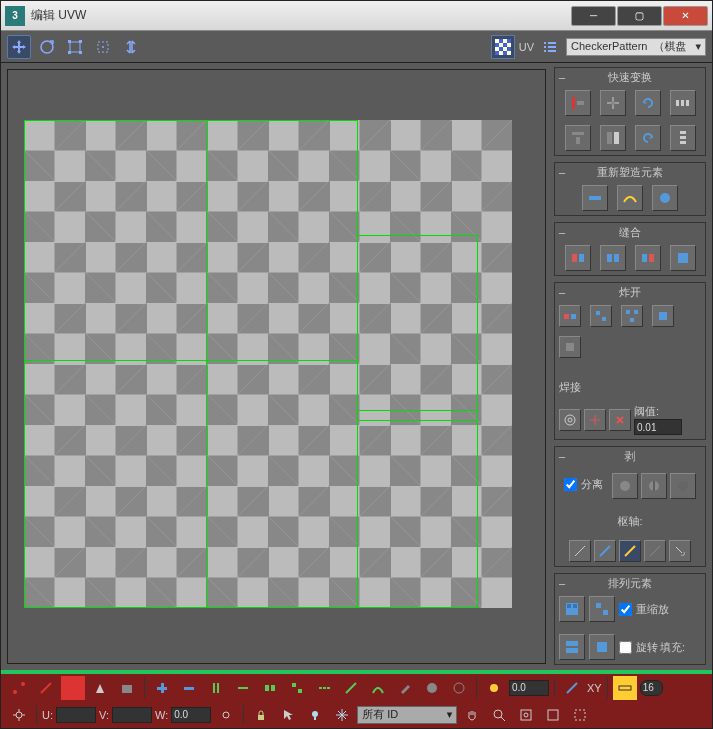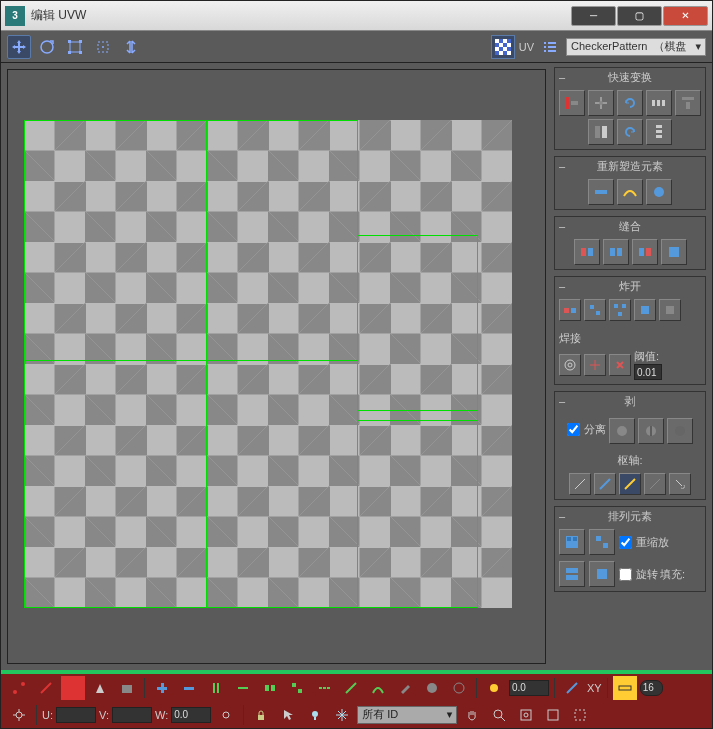--- a/index.html
+++ b/index.html
@@ -31,25 +31,25 @@
 linear-gradient(45deg,transparent 75%,#888 75%),
 linear-gradient(-45deg,transparent 75%,#888 75%);
 background-size:61px 61px;
 background-position:0 0,0 30.5px,30.5px -30.5px,-30.5px 0;
 background-color:#bbb;}
 .uvline{position:absolute;background:#00e000;}
 .sidepanel{width:160px;background:#5a5a5a;padding:4px 6px 4px 2px;overflow-y:auto;overflow-x:hidden;}
 .panel{background:#5a5a5a;margin-bottom:6px;border:1px solid #333;}
 .panel-hdr{height:18px;display:flex;align-items:center;justify-content:center;color:#ccc;font-size:11px;background:#5a5a5a;position:relative;}
 .panel-hdr .collapse{position:absolute;left:4px;color:#ccc;cursor:pointer;}
-.panel-body{padding:4px;display:flex;flex-wrap:wrap;gap:3px;align-items:center;justify-content:center;}
+.panel-body{padding:4px;display:flex;flex-wrap:wrap;gap:9px;align-items:center;justify-content:center;}
 .pbtn{width:26px;height:26px;background:#6a6a6a;border:1px outset #888;display:flex;align-items:center;justify-content:center;cursor:pointer;color:#ddd;font-size:12px;}
 .pbtn.sm{width:22px;height:22px;}
 .plabel{color:#ccc;font-size:11px;}
-.ninput{width:28px;height:16px;background:#333;color:#ddd;border:1px solid #222;font-size:10px;padding:0 2px;}
+.ninput{width:48px;height:16px;background:#333;color:#ddd;border:1px solid #222;font-size:10px;padding:0 2px;}
 .chk{display:flex;align-items:center;gap:4px;color:#ccc;font-size:11px;}
 .bottombar{height:58px;background:#7f1d1d;border-top:4px solid #22c55e;display:flex;flex-direction:column;}
 .brow{height:28px;display:flex;align-items:center;padding:0 6px;gap:3px;}
 .bbtn{width:24px;height:24px;display:flex;align-items:center;justify-content:center;cursor:pointer;color:#ccc;}
 .sep{width:1px;height:20px;background:#333;margin:0 2px;}
 .statlabel{color:#ccc;font-size:11px;}
 .statinput{width:40px;height:16px;background:#333;color:#ddd;border:1px solid #222;font-size:10px;padding:0 2px;}
 .select{background:#aaa;color:#222;padding:1px 4px;height:18px;border:1px solid #666;min-width:100px;display:flex;align-items:center;justify-content:space-between;font-size:11px;gap:44px;}
 svg{display:block;}
 .spacer{flex:1;}

